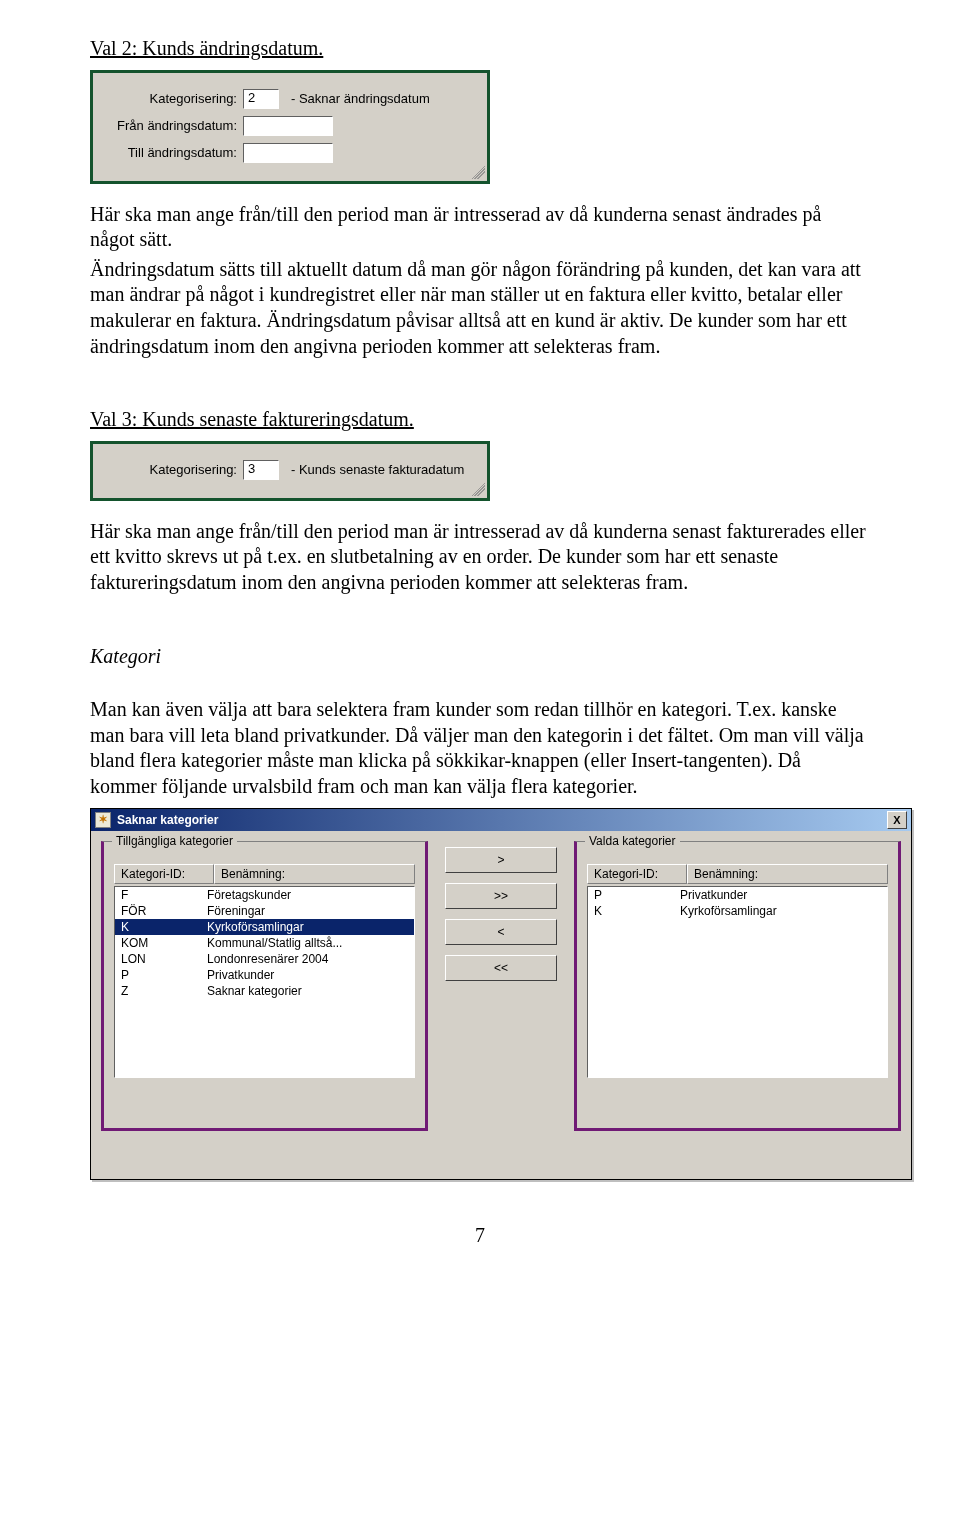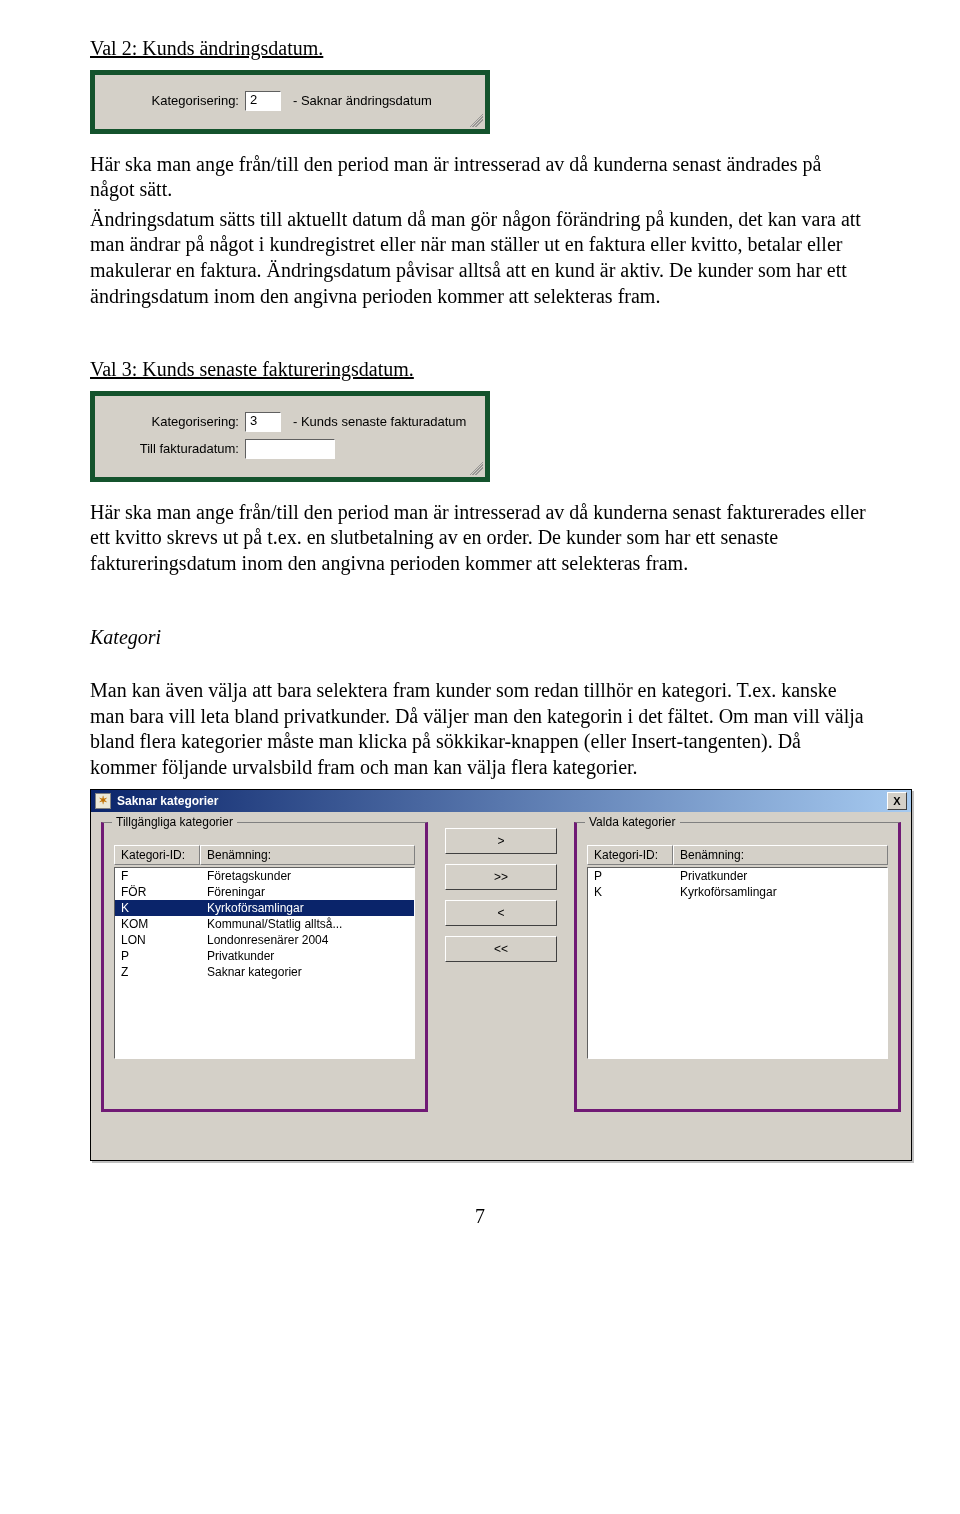--- a/index.html
+++ b/index.html
@@ -14,21 +14,21 @@
   }
   p { margin: 0 0 4px 0; line-height: 1.28; }
   .underline { text-decoration: underline; }
   .italic { font-style: italic; }
   .section-gap { height: 24px; }
   .big-gap { height: 44px; }
 
   
   .form-panel {
     background: #d4d0c8;
-    border: 5px solid #14532d;
+    border: 3px solid #14532d;
     font-family: Tahoma, Arial, sans-serif;
     font-size: 13px;
     padding: 10px 14px 12px 14px;
     width: 400px;
     box-sizing: border-box;
     margin: 8px 0 18px 0;
     position: relative;
   }
   .form-row {
     display: flex;
@@ -154,21 +154,21 @@
   .list-head .col {
     background: #d4d0c8;
     border-top: 1px solid #fff;
     border-left: 1px solid #fff;
     border-right: 1px solid #808080;
     border-bottom: 1px solid #808080;
     font-size: 12px;
     padding: 2px 6px;
     box-sizing: border-box;
   }
-  .col-id { width: 86px; }
+  .col-id { width: 100px; }
   .col-name { flex: 1; }
 
   .listbox {
     background: #fff;
     border-top: 1px solid #606060;
     border-left: 1px solid #606060;
     border-right: 1px solid #fff;
     border-bottom: 1px solid #fff;
     height: 190px;
     overflow: hidden;
@@ -219,38 +219,42 @@
 <body>
 
 <p class="underline">Val 2: Kunds ändringsdatum.</p>
 
 <div class="form-panel">
   <div class="form-row">
     <span class="form-label">Kategorisering:</span>
     <span class="form-input input-sm">2</span>
     <span class="form-text-after">- Saknar ändringsdatum</span>
   </div>
+  <div class="form-row">
+    <span class="form-label">Från ändringsdatum:</span>
+    <span class="form-input input-md"></span>
+  </div>
+  <div class="form-row">
+    <span class="form-label">Till ändringsdatum:</span>
+    <span class="form-input input-md"></span>
+  </div>
   <span class="resize-grip"></span>
 </div>
 
 <p>Här ska man ange från/till den period man är intresserad av då kunderna senast ändrades på något sätt.</p>
 <p>Ändringsdatum sätts till aktuellt datum då man gör någon förändring på kunden, det kan vara att man ändrar på något i kundregistret eller när man ställer ut en faktura eller kvitto, betalar eller makulerar en faktura. Ändringsdatum påvisar alltså att en kund är aktiv. De kunder som har ett ändringsdatum inom den angivna perioden kommer att selekteras fram.</p>
 
 <div class="big-gap"></div>
 <p class="underline">Val 3: Kunds senaste faktureringsdatum.</p>
 
 <div class="form-panel">
   <div class="form-row">
     <span class="form-label">Kategorisering:</span>
     <span class="form-input input-sm">3</span>
     <span class="form-text-after">- Kunds senaste fakturadatum</span>
-  </div>
-  <div class="form-row">
-    <span class="form-label">Till fakturadatum:</span>
-    <span class="form-input input-md"></span>
   </div>
   <span class="resize-grip"></span>
 </div>
 
 <p>Här ska man ange från/till den period man är intresserad av då kunderna senast fakturerades eller ett kvitto skrevs ut på t.ex. en slutbetalning av en order. De kunder som har ett senaste faktureringsdatum inom den angivna perioden kommer att selekteras fram.</p>
 
 <div class="big-gap"></div>
 <p class="italic">Kategori</p>
 <div class="section-gap"></div>
 <p>Man kan även välja att bara selektera fram kunder som redan tillhör en kategori. T.ex. kanske man bara vill leta bland privatkunder. Då väljer man den kategorin i det fältet. Om man vill välja bland flera kategorier måste man klicka på sökkikar-knappen (eller Insert-tangenten). Då kommer följande urvalsbild fram och man kan välja flera kategorier.</p>

